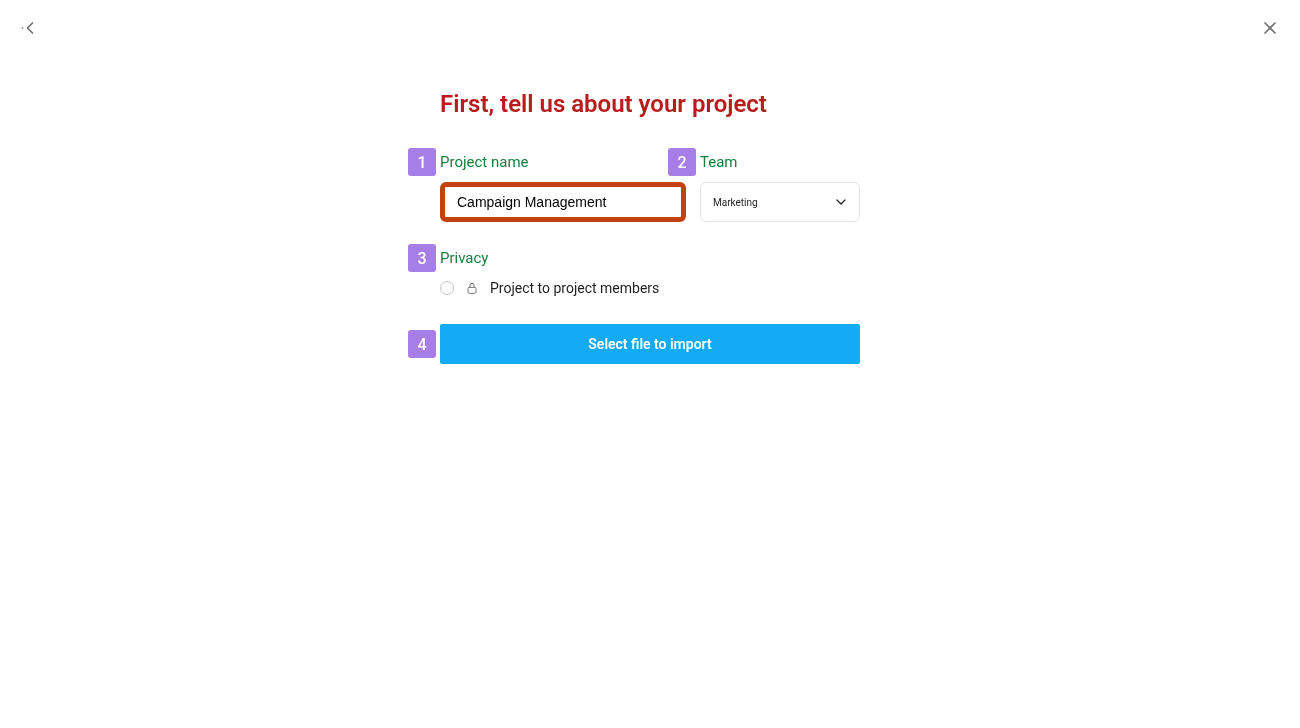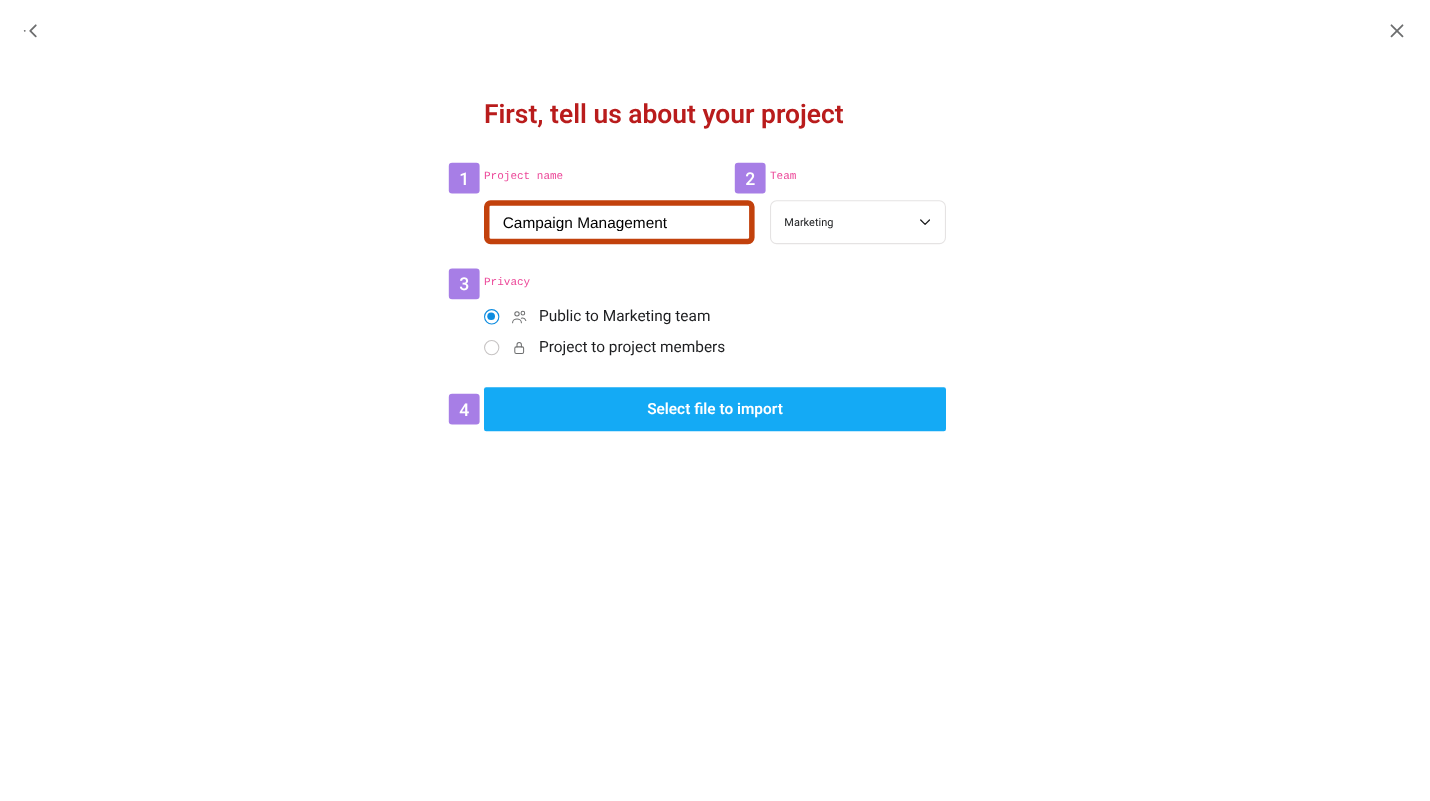--- a/index.html
+++ b/index.html
@@ -76,26 +76,25 @@
     display: flex;
     flex-direction: column;
     position: relative;
   }
 
   .field-name { flex: 1 1 auto; width: 246px; }
   .field-team { width: 160px; }
   .field-privacy { width: 100%; }
 
   .label {
-    font-size: 10px;
-    color: #ec4899;
+    font-size: 15px;
+    color: #15803d;
     margin-bottom: 12px;
     height: 16px;
     line-height: 16px;
-    font-family: Liberation Mono, monospace;
   }
 
   .step-badge {
     position: absolute;
     width: 28px;
     height: 28px;
     background: #a77ee6;
     color: #ffffff;
     font-size: 16px;
     font-weight: 500;
@@ -272,32 +271,20 @@
       </div>
     </div>
   </div>
 
   <div class="row">
     <div class="field field-privacy">
       <div class="step-badge">3</div>
       <span class="label">Privacy</span>
 
       <div class="radio-group">
-        <div class="radio-option">
-          <span class="radio checked"></span>
-          <span class="option-icon">
-            <svg viewBox="0 0 24 24">
-              <circle cx="9" cy="8" r="3"></circle>
-              <path d="M3 20c0-3 3-5 6-5s6 2 6 5"></path>
-              <circle cx="17" cy="7" r="2.5"></circle>
-              <path d="M15 14c2-.5 5 .5 6 3"></path>
-            </svg>
-          </span>
-          <span class="option-label">Public to Marketing team</span>
-        </div>
 
         <div class="radio-option">
           <span class="radio"></span>
           <span class="option-icon">
             <svg viewBox="0 0 24 24">
               <rect x="6" y="11" width="12" height="9" rx="2"></rect>
               <path d="M9 11V8a3 3 0 0 1 6 0v3"></path>
             </svg>
           </span>
           <span class="option-label">Project to project members</span>

